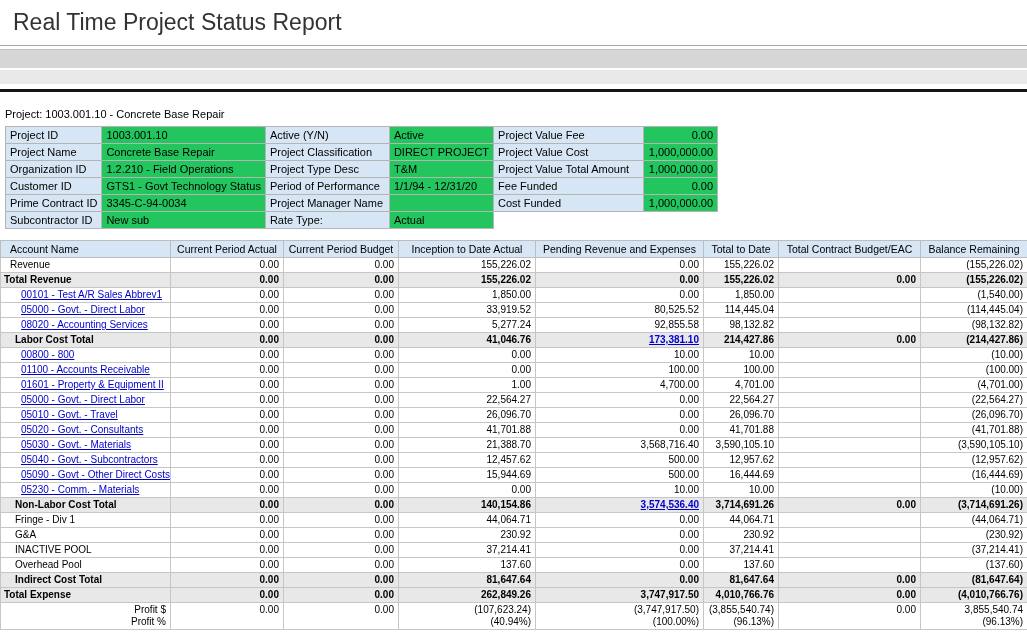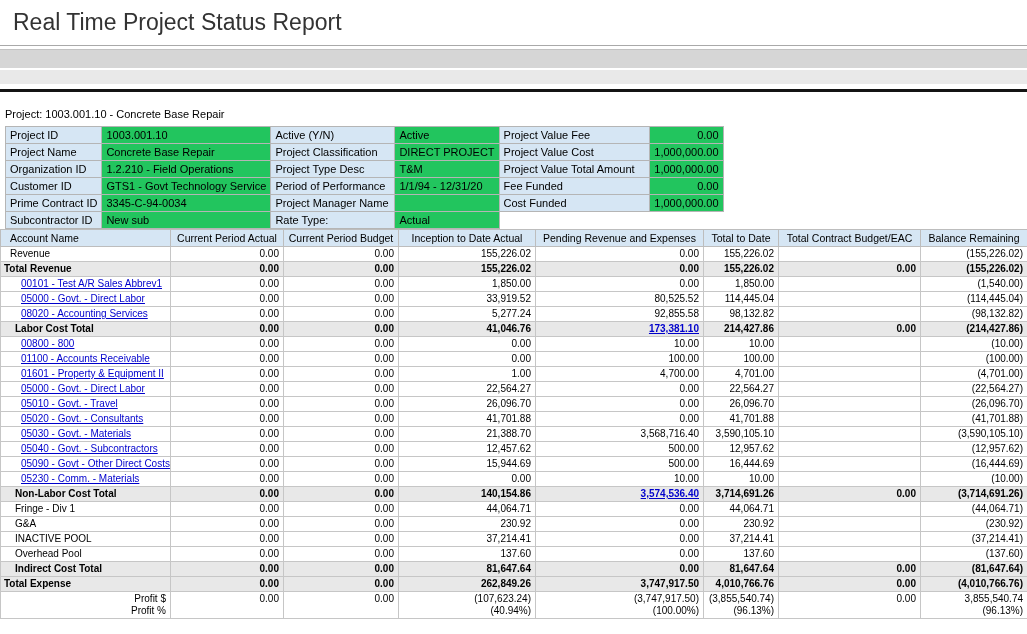--- a/index.html
+++ b/index.html
@@ -14,21 +14,21 @@
   .band2{height:14px;background:#e9e9e9;margin-top:2px;}
   .dark-rule{height:3px;background:#141414;margin-top:5px;}
   .project-line{font-size:11px;font-weight:normal;margin:16px 0 0 5px;}
 
   table{border-collapse:collapse;}
   table.info{margin:6px 0 0 5px;font-size:11px;table-layout:fixed;padding-left:32px;}
   table.info td{border:1px solid #b5b5b5;height:14px;padding:1px 4px;background:#22c55e;white-space:nowrap;overflow:hidden;}
   table.info td.lbl{background:var(--header-blue,#d6e6f4);}
   table.info td.rnum{text-align:right;}
 
-  table.report{table-layout:fixed;width:1027px;font-size:10px;}
+  table.report{table-layout:fixed;width:1027px;margin-top:11px;font-size:10px;}
   table.report th{
     border:1px solid #bdbdbd;background:var(--header-blue,#d6e6f4);
     font-weight:400;font-size:10.5px;height:14px;padding:1px 2px;
     text-align:center;white-space:nowrap;overflow:hidden;
   }
   table.report th.acct{text-align:left;padding-left:9px;}
   table.report td{
     border:1px solid #c6c6c6;height:12px;line-height:12px;
     padding:1px 4px 1px 2px;white-space:nowrap;overflow:hidden;
   }
@@ -81,21 +81,21 @@
       <tr>
         <td class="lbl">Organization ID</td>
         <td class="">1.2.210 - Field Operations</td>
         <td class="lbl">Project Type Desc</td>
         <td class="">T&amp;M</td>
         <td class="lbl">Project Value Total Amount</td>
         <td class="rnum">1,000,000.00</td>
       </tr>
       <tr>
         <td class="lbl">Customer ID</td>
-        <td class="">GTS1 - Govt Technology Service</td>
+        <td class="">GTS1 - Govt Technology Status</td>
         <td class="lbl">Period of Performance</td>
         <td class="">1/1/94 - 12/31/20</td>
         <td class="lbl">Fee Funded</td>
         <td class="rnum">0.00</td>
       </tr>
       <tr>
         <td class="lbl">Prime Contract ID</td>
         <td class="">3345-C-94-0034</td>
         <td class="lbl">Project Manager Name</td>
         <td class=""></td>

